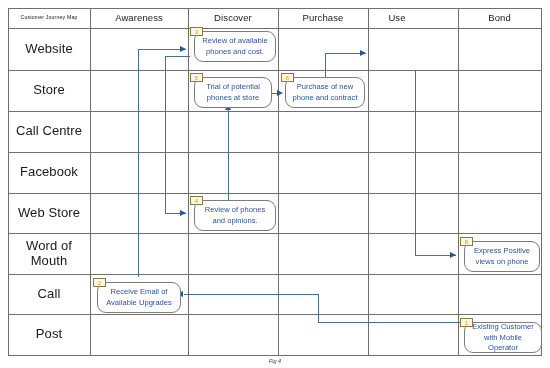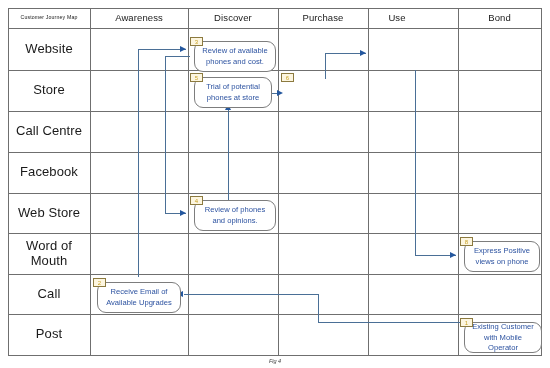--- a/index.html
+++ b/index.html
@@ -154,37 +154,40 @@
   <div class="arrow right" style="left:277px;top:90px;"></div>
 
   <div class="conn v" style="left:325px;top:53px;height:26px;"></div>
   <div class="conn h" style="left:325px;top:53px;width:41px;"></div>
   <div class="arrow right" style="left:360px;top:50px;"></div>
 
   <div class="conn v" style="left:415px;top:70px;height:186px;"></div>
   <div class="conn h" style="left:415px;top:255px;width:41px;"></div>
   <div class="arrow right" style="left:450px;top:252px;"></div>
 
-  <div class="node" style="left:190px;top:37px;width:72px;height:36px;">
+  <div class="node" style="left:190px;top:27px;width:72px;height:36px;">
     <div class="node-badge">3</div>
     <div class="node-box" style="width:82px;height:31px;">
       <span class="node-text">Review of available phones and cost.</span>
     </div>
   </div>
 
 
   <div class="node" style="left:190px;top:73px;width:82px;height:36px;">
     <div class="node-badge">5</div>
     <div class="node-box" style="width:78px;height:31px;">
       <span class="node-text">Trial of potential phones at store</span>
     </div>
   </div>
 
   <div class="node" style="left:281px;top:73px;width:84px;height:36px;">
     <div class="node-badge">6</div>
+    <div class="node-box" style="width:80px;height:31px;">
+      <span class="node-text">Purchase of new phone and contract</span>
+    </div>
   </div>
 
   <div class="node" style="left:190px;top:196px;width:86px;height:36px;">
     <div class="node-badge">4</div>
     <div class="node-box" style="width:82px;height:31px;">
       <span class="node-text">Review of phones and opinions.</span>
     </div>
   </div>
 
   <div class="node" style="left:460px;top:237px;width:80px;height:36px;">

